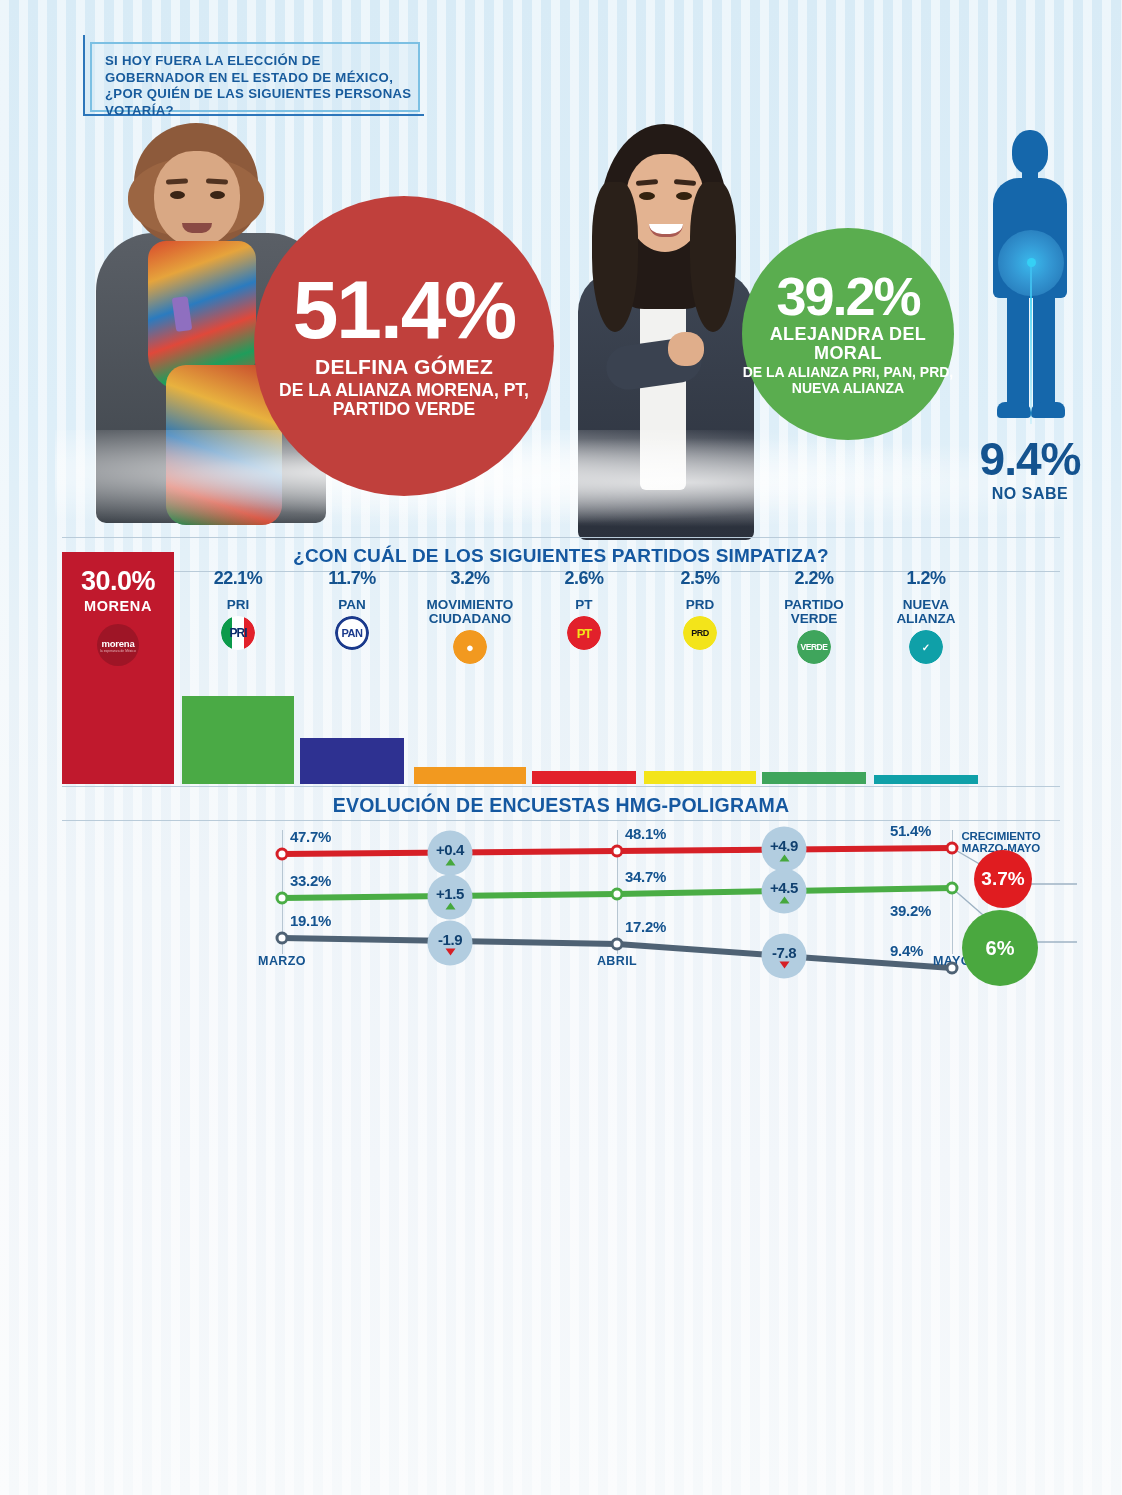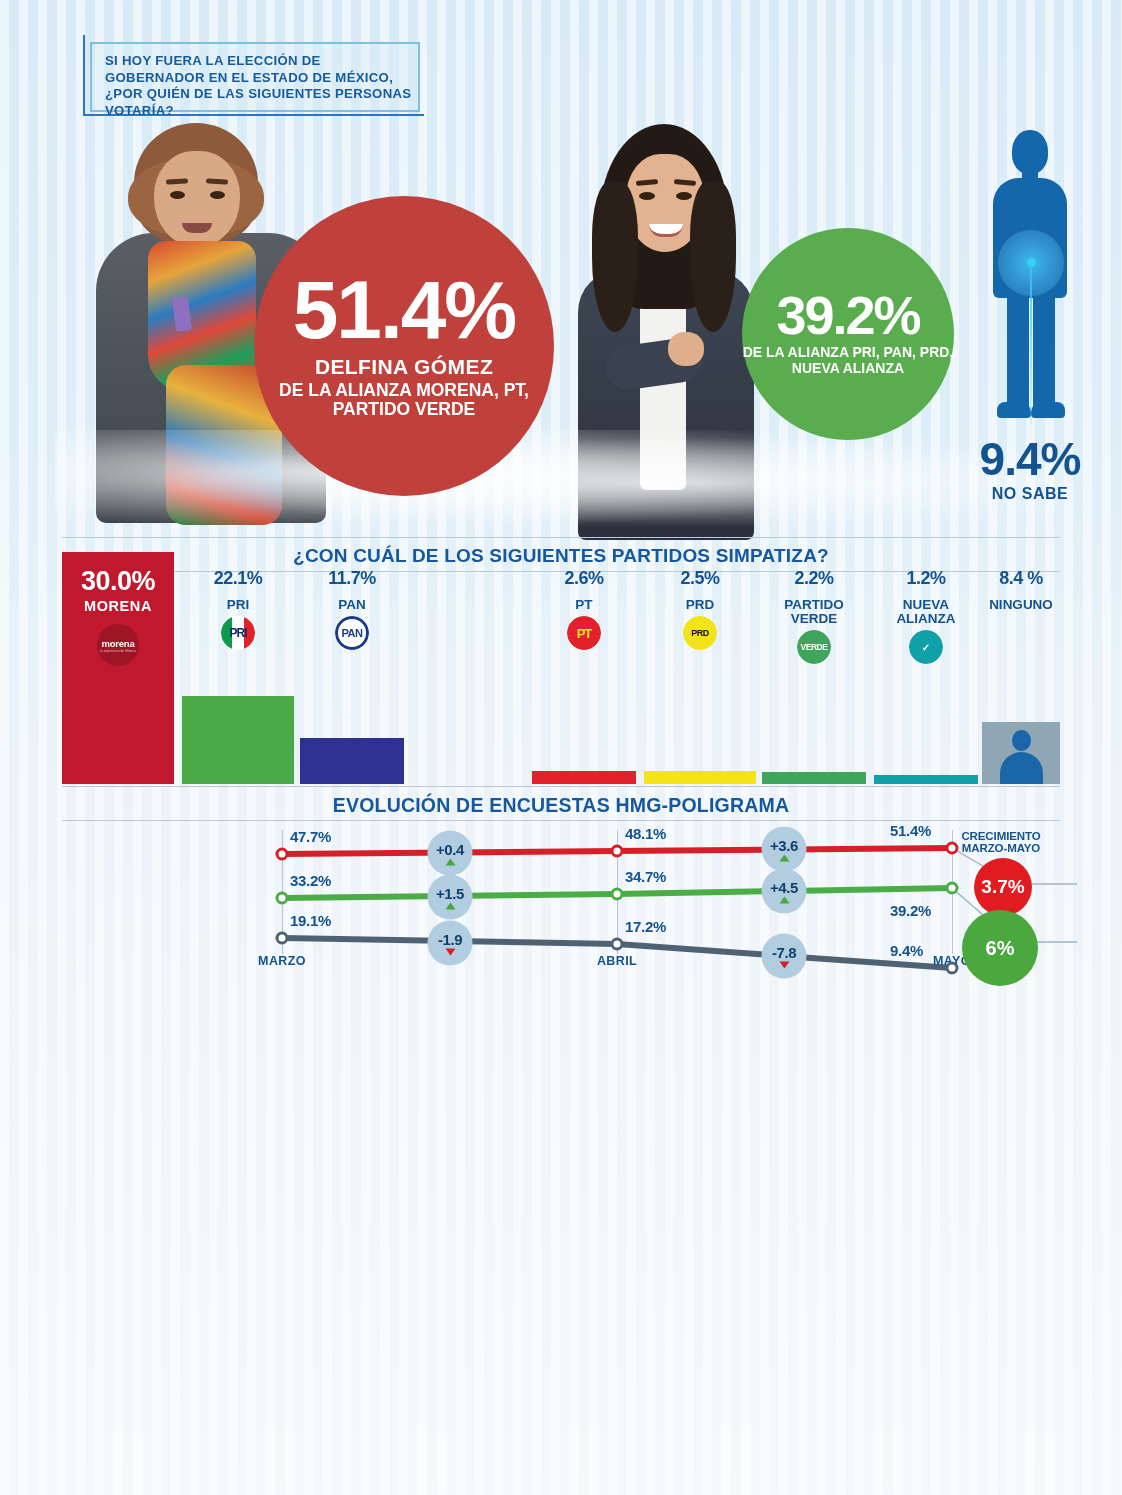--- a/index.html
+++ b/index.html
@@ -189,21 +189,21 @@
   .bubble b { color:#10406f; font-size:15px; font-weight:bold; letter-spacing:-.4px; line-height:1; }
   .tri { width:0; height:0; border-left:5px solid transparent; border-right:5px solid transparent; margin-top:2px; }
   .tri-up { border-bottom:7px solid #46a83d; }
   .tri-dn { border-top:7px solid #d61f26; }
 
   #growth { position:absolute; left:878px; top:0; width:122px; height:160px; }
   #growth-title { position:absolute; left:0; top:4px; width:122px; text-align:center;
                   color:#14538f; font-weight:bold; font-size:11.5px; letter-spacing:-.1px; }
   .g-circle { position:absolute; border-radius:50%; display:flex; align-items:center;
               justify-content:center; color:#fff; font-weight:bold; }
-  #g-red { left:34px; top:24px; width:58px; height:58px; background:#e01c20; font-size:19px;margin-top:8px; }
+  #g-red { left:34px; top:24px; width:58px; height:58px; background:#e01c20; font-size:19px; }
   #g-green { left:22px; top:84px; width:76px; height:76px; background:#4aa83f; font-size:20px; }
 </style>
 </head>
 <body>
 
 <div id="title-box">
   <div id="title-text">SI HOY FUERA LA ELECCIÓN DE GOBERNADOR EN EL ESTADO DE MÉXICO, ¿POR QUIÉN DE LAS SIGUIENTES PERSONAS VOTARÍA?</div>
 </div>
 
 <div id="hero">
@@ -255,20 +255,21 @@
   <div class="mist"></div>
 
   <div class="big-circle" id="delfina-circle">
     <div class="circ-pct" id="delfina-pct">51.4%</div>
     <div class="circ-name" id="delfina-name">DELFINA GÓMEZ</div>
     <div class="circ-sub" id="delfina-sub">DE LA ALIANZA MORENA, PT, PARTIDO VERDE</div>
   </div>
 
   <div class="big-circle" id="almoral-circle">
     <div class="circ-pct" id="almoral-pct">39.2%</div>
+    <div class="circ-name" id="almoral-name">ALEJANDRA DEL MORAL</div>
     <div class="circ-sub" id="almoral-sub">DE LA ALIANZA PRI, PAN, PRD, NUEVA ALIANZA</div>
   </div>
 
   <div id="nosabe-block">
     <div id="nosabe-pct">9.4%</div>
     <div id="nosabe-label">NO SABE</div>
   </div>
 </div>
 
 <div class="rule" id="rule-1"></div>
@@ -299,20 +300,30 @@
     <div class="party" style="left: 238px; width: 104px; height: 232px;">
       <div class="p-pct" style="top: 16px;">11.7%</div>
       <div class="p-name" style="top: 46px;">PAN</div>
       <div class="p-logo" style="top: 64px; position: absolute;">
         <span style="width:34px;height:34px;border-radius:50%;background:#fff;border:3px solid #1b3a8c;display:flex;align-items:center;justify-content:center">
           <b style="color:#1b3a8c;font-size:11px;letter-spacing:-.5px">PAN</b>
         </span>
       </div>
       <div class="p-bar" style="height: 46px; background: rgb(46, 49, 145);"></div>
     </div>
+    <div class="party" style="left: 352px; width: 112px; height: 232px;">
+      <div class="p-pct" style="top: 16px;">3.2%</div>
+      <div class="p-name" style="top: 46px;">MOVIMIENTO<br>CIUDADANO</div>
+      <div class="p-logo" style="top: 78px; position: absolute;">
+        <span style="width:34px;height:34px;border-radius:50%;background:#f2991f;display:flex;align-items:center;justify-content:center">
+          <b style="color:#fff;font-size:13px">●</b>
+        </span>
+      </div>
+      <div class="p-bar" style="height: 17px; background: rgb(242, 153, 31);"></div>
+    </div>
     <div class="party" style="left: 470px; width: 104px; height: 232px;">
       <div class="p-pct" style="top: 16px;">2.6%</div>
       <div class="p-name" style="top: 46px;">PT</div>
       <div class="p-logo" style="top: 64px; position: absolute;">
         <span style="width:34px;height:34px;border-radius:50%;background:#e2212b;display:flex;align-items:center;justify-content:center">
           <b style="color:#f3e41a;font-size:13px;letter-spacing:-1px">PT</b>
         </span>
       </div>
       <div class="p-bar" style="height: 13px; background: rgb(226, 33, 43);"></div>
     </div>
@@ -338,30 +349,20 @@
     </div>
     <div class="party" style="left: 812px; width: 104px; height: 232px;">
       <div class="p-pct" style="top: 16px;">1.2%</div>
       <div class="p-name" style="top: 46px;">NUEVA<br>ALIANZA</div>
       <div class="p-logo" style="top: 78px; position: absolute;">
         <span style="width:34px;height:34px;border-radius:50%;background:#0fa0a8;display:flex;align-items:center;justify-content:center">
           <b style="color:#fff;font-size:10px">✓</b>
         </span>
       </div>
       <div class="p-bar" style="height: 9px; background: rgb(15, 160, 168);"></div>
-    </div>
-    <div class="party" style="left: 920px; width: 78px; height: 232px;">
-      <div class="p-pct" style="top: 16px;">8.4 %</div>
-      <div class="p-name" style="top: 46px;">NINGUNO</div>
-      <div class="p-bar" style="height: 62px; background: rgb(143, 166, 181); position: absolute;">
-        <span style="position:absolute;left:50%;bottom:0;transform:translateX(-50%);width:62px;height:58px;display:block">
-          <i style="position:absolute;left:22px;top:4px;width:19px;height:21px;border-radius:50%;background:#1a66a8;display:block"></i>
-          <i style="position:absolute;left:10px;top:26px;width:43px;height:32px;border-radius:22px 22px 0 0;background:#1a66a8;display:block"></i>
-        </span>
-      </div>
     </div>
   </div>
 
 <div class="rule" id="rule-3"></div>
 <div id="evo-title">EVOLUCIÓN DE ENCUESTAS HMG-POLIGRAMA</div>
 <div class="rule" id="rule-4"></div>
 
 <div id="evo">
   <div id="plot">
       <svg width="720" height="150" style="position: absolute; left: 0px; top: 0px; overflow: visible;">
@@ -401,21 +402,21 @@
       </div>
       <div class="bubble" style="left: 233px; top: 71px;">
         <b>+1.5</b>
         <span class="tri tri-up"></span>
       </div>
       <div class="bubble" style="left: 233px; top: 117px; text-align: right;">
         <b>-1.9</b>
         <span class="tri tri-dn"></span>
       </div>
       <div class="bubble" style="left: 567px; top: 23px;">
-        <b>+3.6</b>
+        <b>+4.9</b>
         <span class="tri tri-up"></span>
       </div>
       <div class="bubble" style="left: 567px; top: 65px;">
         <b>+4.5</b>
         <span class="tri tri-up"></span>
       </div>
       <div class="bubble" style="left: 567px; top: 130px;">
         <b>-7.8</b>
         <span class="tri tri-dn"></span>
       </div>

